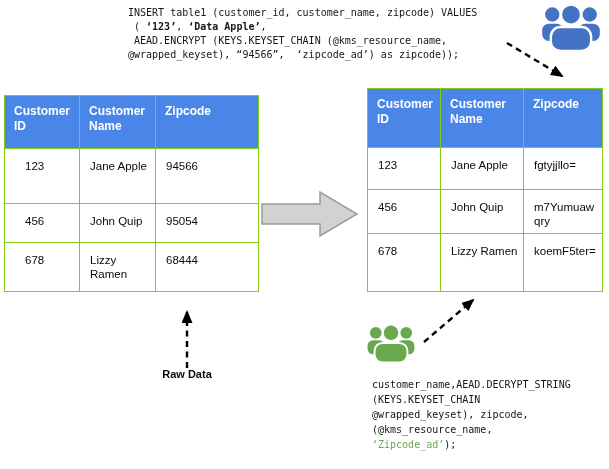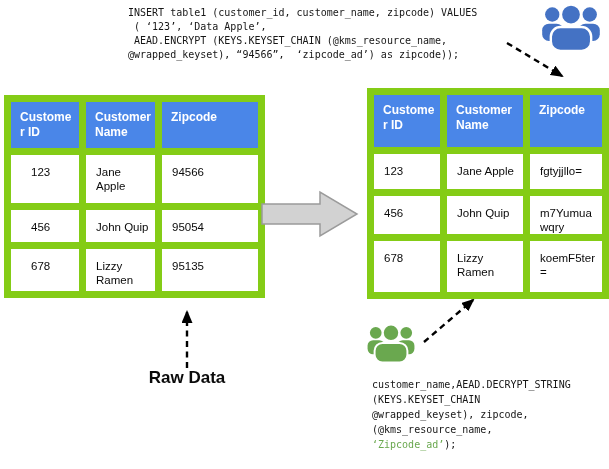--- a/index.html
+++ b/index.html
@@ -8,28 +8,28 @@
     font-family:"Liberation Sans",sans-serif;overflow:hidden;
   }
   
   .sql{
     position:absolute;white-space:pre;color:#161616;
     font-family:"DejaVu Sans Mono","Liberation Mono",monospace;
     font-size:10px;line-height:14px;
   }
   .insert-sql{left:128px;top:6px;}
   .select-sql{left:372px;top:377px;line-height:15px;}
-  .sql .b{font-weight:normal;}
+  .sql .b{font-weight:bold;}
   
   .dtable{
     position:absolute;border-collapse:collapse;table-layout:fixed;
     font-size:11.5px;color:#0a0a0a;
   }
   .dtable th,.dtable td{
-    border:7px solid #84cc16;vertical-align:top;text-align:left;
+    border:1px solid #84cc16;vertical-align:top;text-align:left;
     overflow-wrap:break-word;word-break:break-word;
   }
   .dtable th{color:#ffffff;font-weight:bold;font-size:12px;padding:8px 4px 4px 9px;line-height:15px;}
   .dtable td{padding:10px 3px 0 10px;line-height:14px;}
   .left-t{left:4px;top:95px;width:254px;}
   .left-t .c1{width:75px}.left-t .c2{width:76px}.left-t .c3{width:103px}
   .left-t thead tr{height:53px}
   .left-t tbody tr:nth-child(1){height:55px}
   .left-t tbody tr:nth-child(2){height:39px}
   .left-t tbody tr:nth-child(3){height:49px}
@@ -40,21 +40,21 @@
   .right-t tbody tr:nth-child(1){height:42px}
   .right-t tbody tr:nth-child(2){height:44px}
   .right-t tbody tr:nth-child(3){height:58px}
   
   .aead-label{
     position:absolute;left:272px;top:151px;width:84px;
     font-weight:bold;font-size:12.5px;line-height:16px;color:#0a0a0a;
   }
   .raw-label{
     position:absolute;left:140px;top:368px;width:94px;text-align:center;
-    font-weight:bold;font-size:17px;color:#0a0a0a;
+    font-weight:bold;font-size:11px;color:#0a0a0a;
   }
   
   .abs{position:absolute;}
   .icon-people-blue{left:540px;top:3px;width:62px;height:48px;}
   .icon-people-green{left:366px;top:320px;width:50px;height:46px;}
   .arrow-top{left:502px;top:38px;width:72px;height:48px;}
   .arrow-select{left:416px;top:290px;width:68px;height:58px;}
   .arrow-raw{left:172px;top:300px;width:30px;height:72px;}
   .block-arrow{left:258px;top:190px;width:102px;height:48px;}
   .dash{stroke:#000;stroke-width:2.4;stroke-dasharray:6 4.5;fill:none;}
@@ -106,21 +106,21 @@
           <td>94566</td>
         </tr>
         <tr>
           <td>456</td>
           <td>John Quip</td>
           <td>95054</td>
         </tr>
         <tr>
           <td>678</td>
           <td>Lizzy Ramen</td>
-          <td>95135</td>
+          <td>68444</td>
         </tr>
       </tbody>
     </table>
 
   <svg class="abs block-arrow" viewBox="0 0 102 48" xmlns="http://www.w3.org/2000/svg">
     <polygon points="4,14 62,14 62,2 99,24 62,46 62,34 4,34" fill="#d2d2d2" stroke="#9b9b9b" stroke-width="1.5"></polygon>
   </svg>
 
   <table class="dtable right-t">
     <colgroup>

